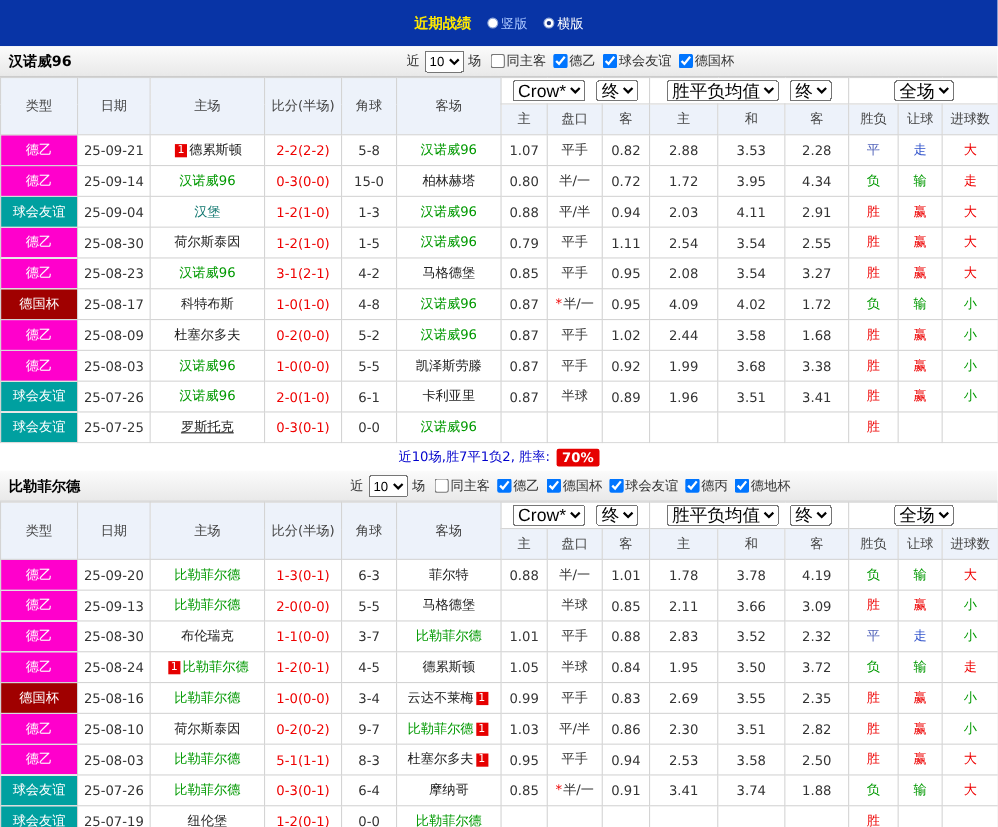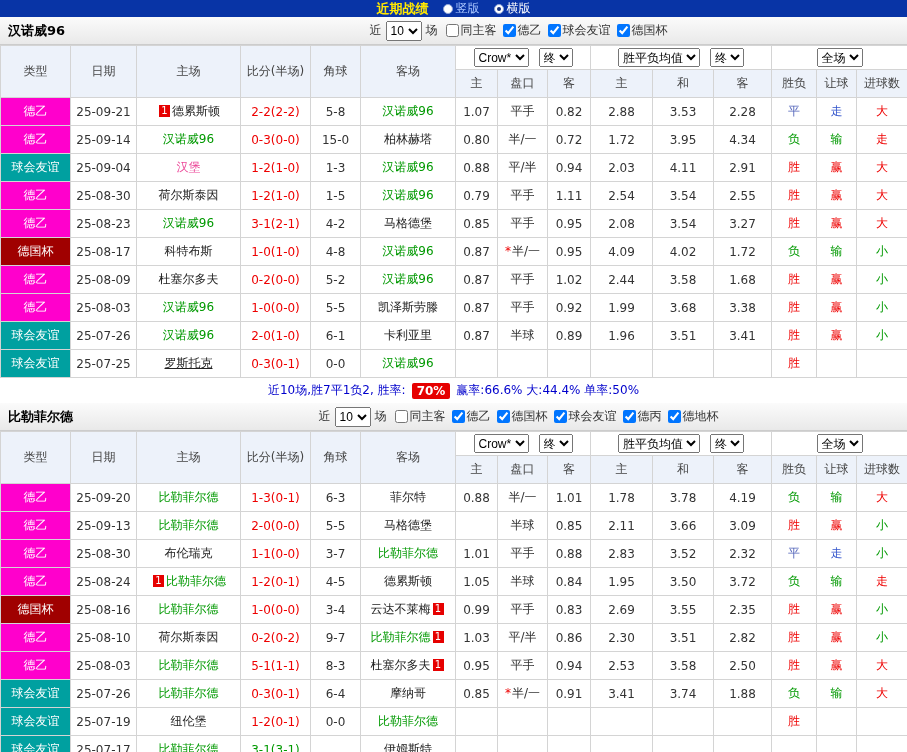--- a/index.html
+++ b/index.html
@@ -1,39 +1,39 @@
 <!DOCTYPE html>
 <html><head>
 <meta charset="utf-8">
 <style>
   html,body{margin:0;padding:0;width:907px;height:752px;overflow:hidden;background:#fff;
     font-family:"DejaVu Sans","Liberation Sans",sans-serif;font-size:12px;color:#333;}
   
-  .topbar{height:17px;background:#0834a6;display:flex;align-items:center;justify-content:center;gap:6px;}
+  .topbar{height:42px;background:#0834a6;display:flex;align-items:center;justify-content:center;gap:6px;}
   .topbar .title{color:#ffe800;font-weight:bold;font-size:13px;}
   .radio-label{display:inline-flex;align-items:center;gap:3px;cursor:pointer;margin-left:8px;}
   .radio{display:inline-block;width:10px;height:10px;border-radius:50%;background:#fff;border:1px solid #8fa6d8;position:relative;box-sizing:border-box;}
   .radio.sel::after{content:"";position:absolute;left:2px;top:2px;width:4px;height:4px;border-radius:50%;background:#15307f;}
   .rl-v{color:#a9c6ff;}
   .rl-h{color:#ffffff;}
   
   .section-bar{height:28px;background:linear-gradient(#fbfbfb,#e9e9e9);border-bottom:1px solid #ccc;display:flex;align-items:center;padding:0 8px;box-sizing:border-box;}
   .team-title{font-weight:bold;font-size:13px;color:#000;min-width:130px;text-align:left;}
   .filters{flex:1;display:flex;align-items:center;justify-content:center;gap:4px;color:#333;}
   .filters select{font-size:12px;height:20px;}
   .checks{display:inline-flex;align-items:center;gap:2px;}
   .checks label{display:inline-flex;align-items:center;gap:1px;cursor:pointer;}
   .checks input{margin:0 1px 0 4px;width:13px;height:13px;}
   
   table{border-collapse:collapse;table-layout:fixed;width:907px;}
   th,td{border:1px solid #d4d4d4;text-align:center;padding:0;height:27px;overflow:hidden;white-space:nowrap;font-weight:normal;font-size:12px;}
   thead th{background:#edf2fa;color:#444;}
   thead tr.sel-row th.sel-cell{background:#ffffff;height:23px;}
   .selwrap{display:flex;justify-content:center;align-items:center;gap:10px;}
-  .selwrap select{font-size:12px;height:19px;}
+  .selwrap select{font-size:16px;height:19px;}
   td.type-cell{color:#fff;}
   .team-name{cursor:pointer;}
   .red-card{display:inline-block;background:#e60000;color:#fff;font-size:10px;line-height:12px;width:11px;height:12px;margin:0 2px;vertical-align:1px;}
   .star{color:#ee0000;margin-right:1px;}
   
   .summary{height:25px;display:flex;align-items:center;justify-content:center;gap:6px;color:#0000cc;background:#fff;}
   .rate-badge{background:#e60000;color:#fff;padding:0 5px;border-radius:2px;font-weight:bold;line-height:16px;}
 </style>
 </head>
 <body>
@@ -164,21 +164,21 @@
         <td>1.72</td>
         <td>3.95</td>
         <td>4.34</td>
         <td><span class="res" style="color: rgb(0, 153, 0);">负</span></td>
         <td><span class="res" style="color: rgb(0, 153, 0);">输</span></td>
         <td><span class="res" style="color: rgb(238, 0, 0);">走</span></td>
       </tr>
       <tr>
         <td class="type-cell" style="background: rgb(0, 160, 160);">球会友谊</td>
         <td>25-09-04</td>
-        <td class="team-cell"><span class="team-name" style="color: #ec4899;">汉堡</span></td>
+        <td class="team-cell"><span class="team-name" style="color: #0f766e;">汉堡</span></td>
         <td><span style="color: rgb(238, 0, 0);">1-2(1-0)</span></td>
         <td>1-3</td>
         <td class="team-cell"><span class="team-name" style="color: rgb(0, 153, 0);">汉诺威96</span></td>
         <td>0.88</td>
         <td><span>平/半</span></td>
         <td>0.94</td>
         <td>2.03</td>
         <td>4.11</td>
         <td>2.91</td>
         <td><span class="res" style="color: rgb(238, 0, 0);">胜</span></td>
@@ -303,21 +303,20 @@
         <td><span class="res" style="color: rgb(238, 0, 0);">胜</span></td>
         <td></td>
         <td></td>
       </tr>
     </tbody>
 </table>
 
 <div class="summary">
   <span>近10场,胜7平1负2, 胜率:</span>
   <span class="rate-badge">70%</span>
-  <span>赢率:66.6% 大:44.4% 单率:50%</span>
 </div>
 
 <div class="section-bar">
   <span class="team-title">比勒菲尔德</span>
   <div class="filters">
     <span>近</span>
     <select><option>10</option></select>
     <span>场</span>
     <span class="checks">
         <label>

